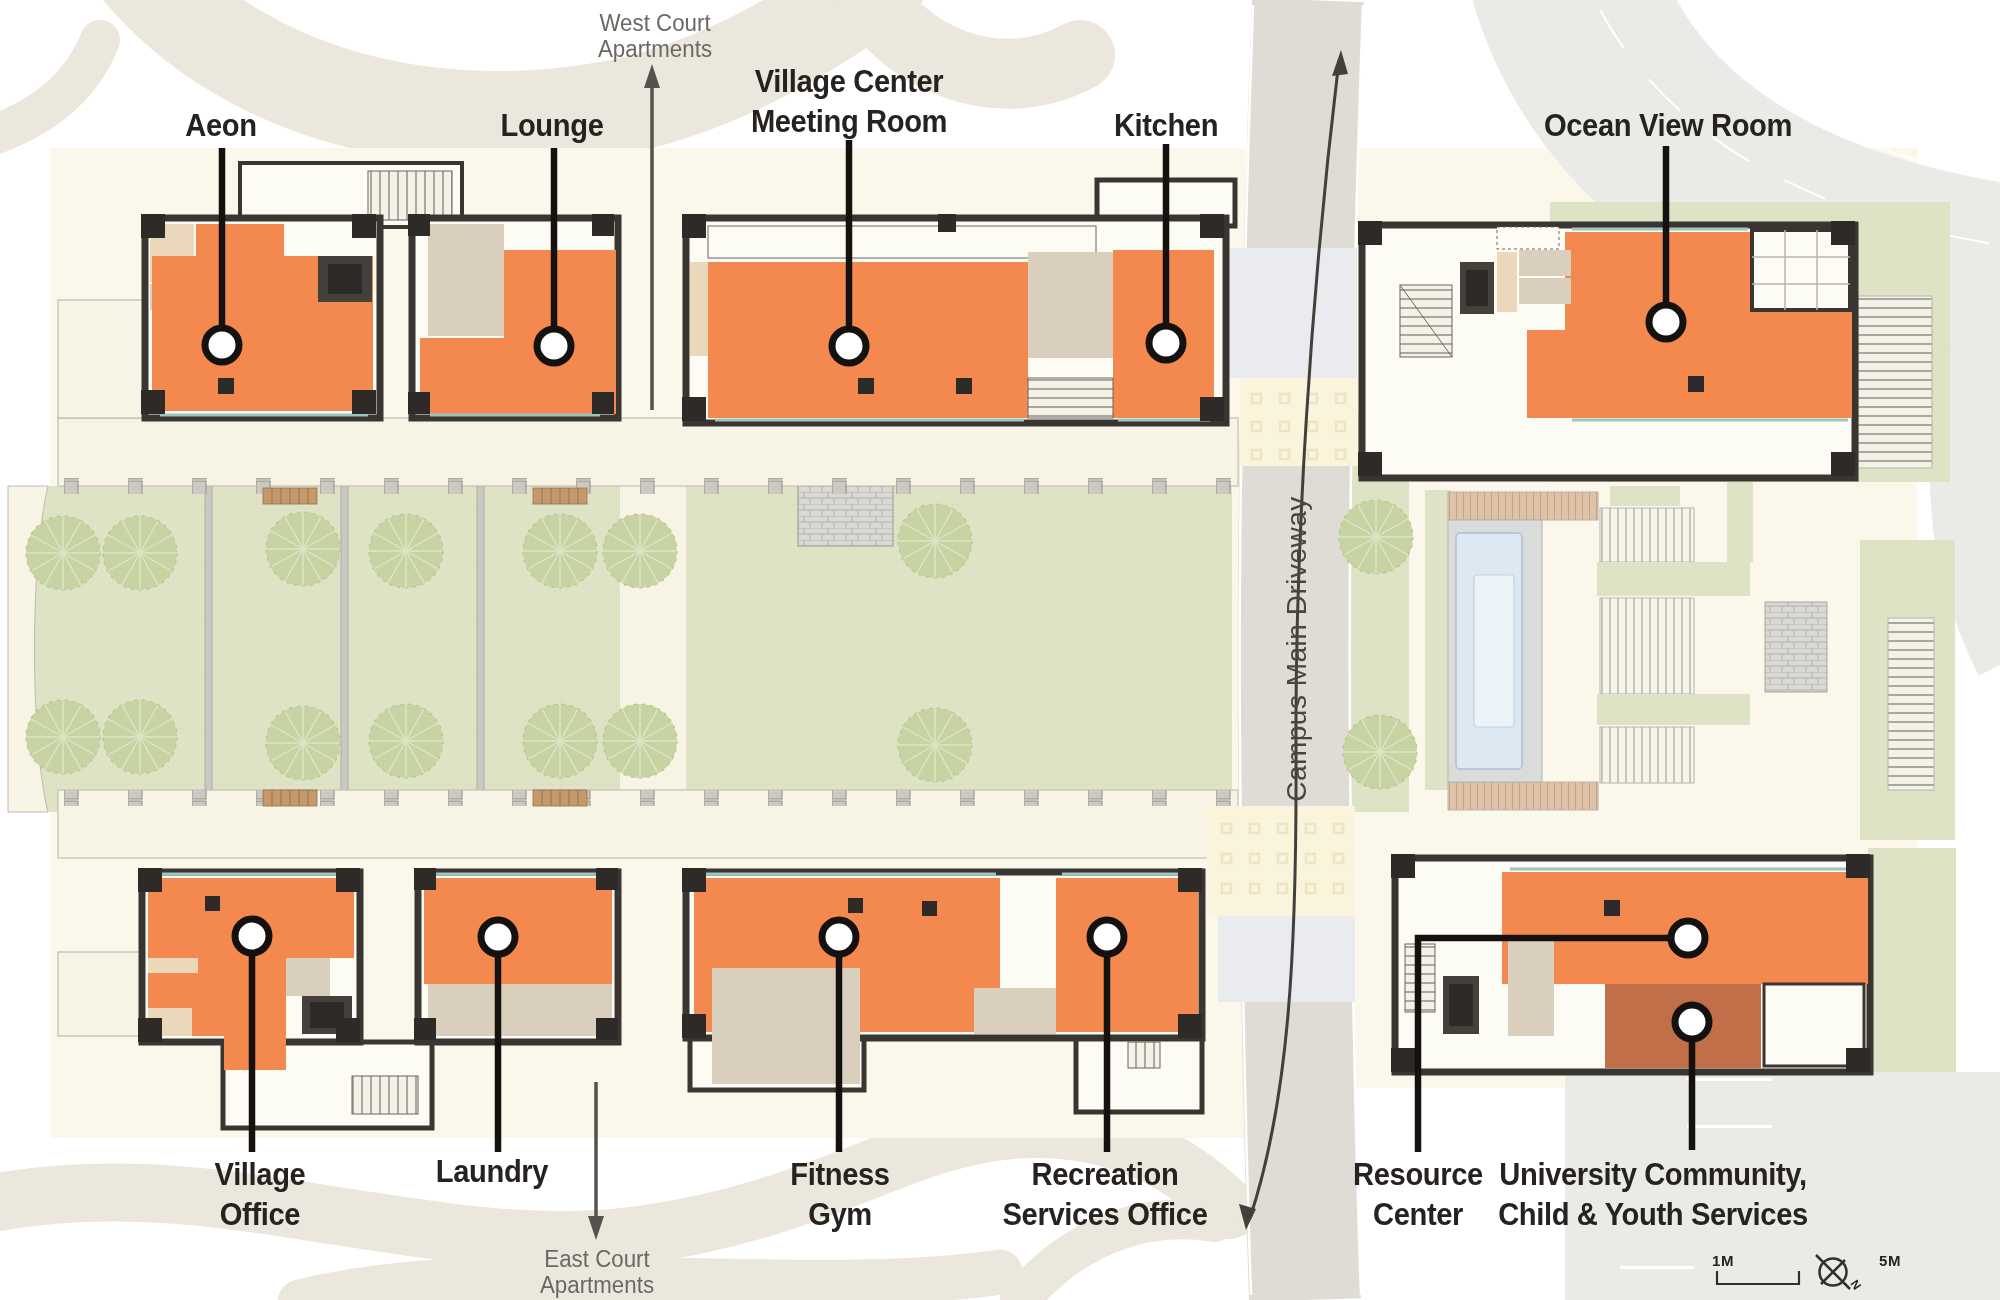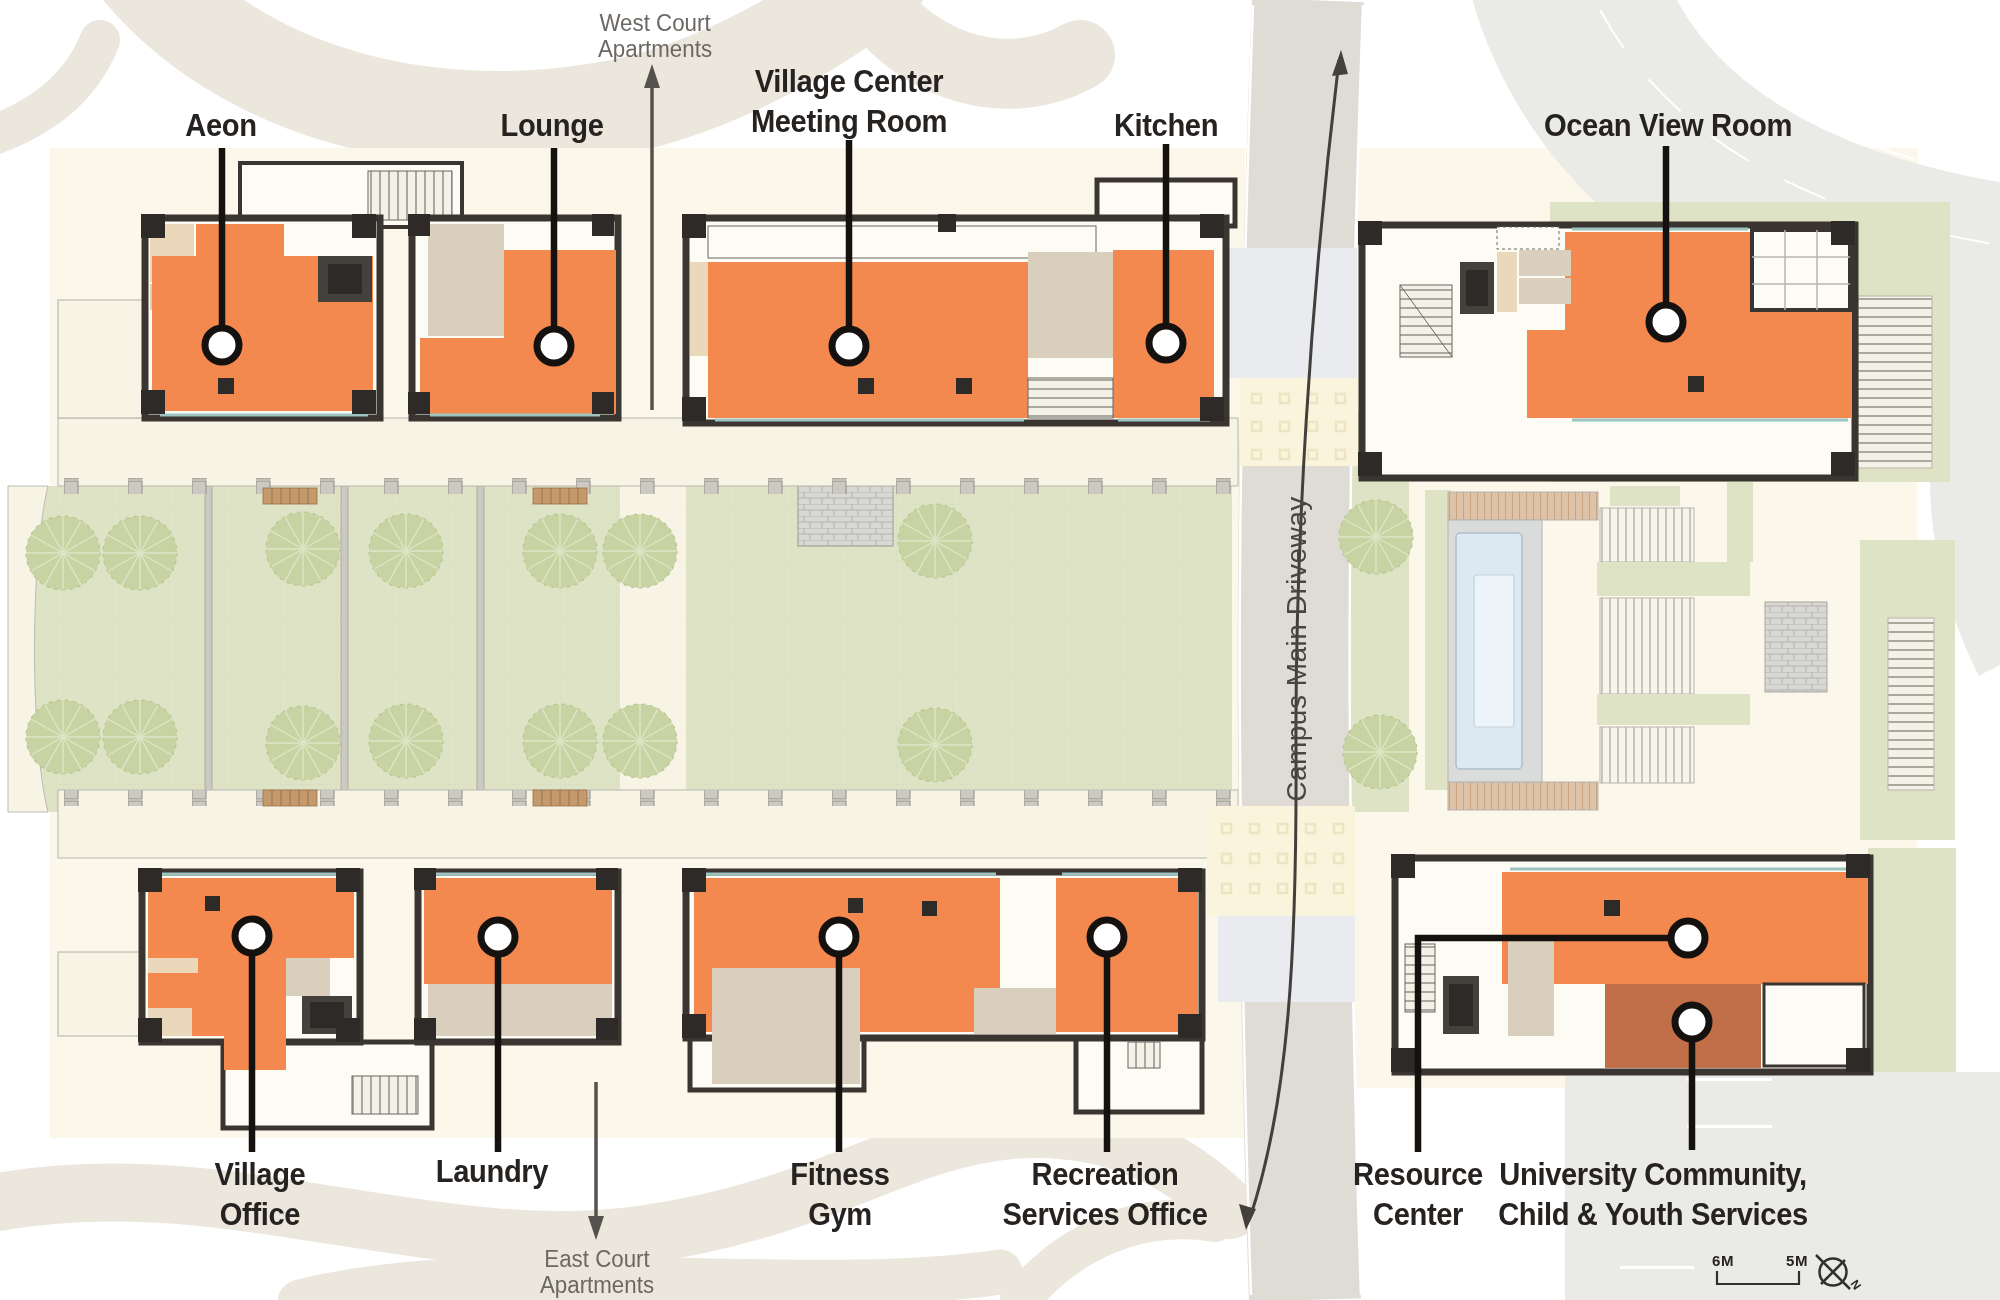--- a/index.html
+++ b/index.html
@@ -448,16 +448,16 @@
 Center</div>
   <div class="lbl" style="left:1653px;top:1155px">University Community,
 Child &amp; Youth Services</div>
 
   <div class="ctx" style="left:655px;top:10px">West Court
 Apartments</div>
   <div class="ctx" style="left:597px;top:1246px">East Court
 Apartments</div>
   <div class="drv" style="left:1297px;top:649px">Campus Main Driveway</div>
 
-  <div class="scl" style="left:1723px;top:1252px">6M</div>
-  <div class="scl" style="left:1797px;top:1252px">5M</div>
+  <div class="scl" style="left:1723px;top:1252px">1M</div>
+  <div class="scl" style="left:1890px;top:1252px">5M</div>
   <div class="scl" style="left:1856px;top:1278px;transform:translateX(-50%) rotate(55deg);font-size:12px">N</div>
 </div>
 
 </body></html>

